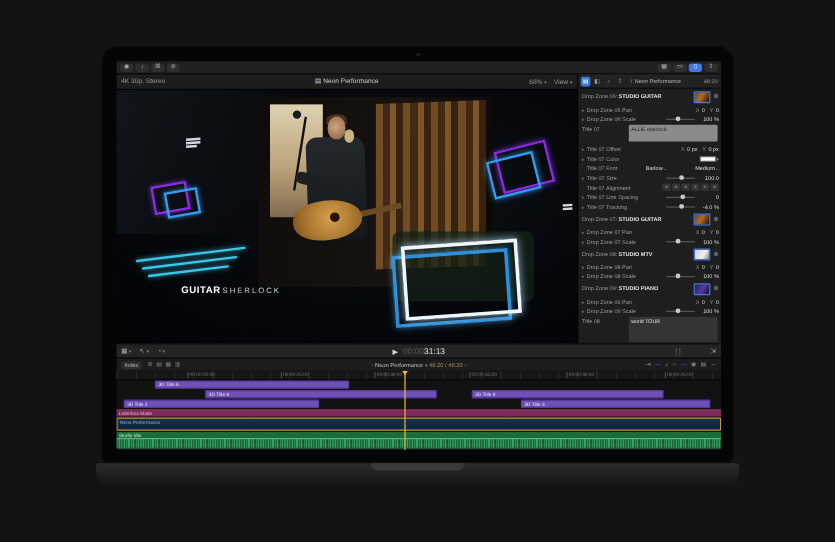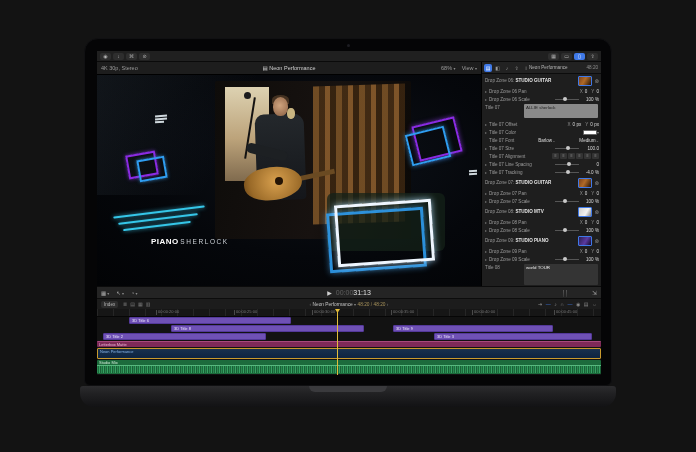--- a/index.html
+++ b/index.html
@@ -174,21 +174,21 @@
             <div class="vel neon n-big-white"></div>
             <div class="vel cline" style="left:16px;top:136px;width:92px;"></div>
             <div class="vel cline" style="left:21px;top:143px;width:80px;"></div>
             <div class="vel cline" style="left:26px;top:150px;width:68px;"></div>
             <div class="vel hline" style="left:58px;top:40px;width:12px;"></div>
             <div class="vel hline" style="left:58px;top:43px;width:12px;"></div>
             <div class="vel hline" style="left:58px;top:46px;width:9px;"></div>
             <div class="vel hline" style="left:372px;top:95px;width:8px;"></div>
             <div class="vel hline" style="left:372px;top:98px;width:8px;"></div>
             <div class="vtitle">
-              <span class="t1">PIANO</span> <span class="t2">SHERLOCK</span>
+              <span class="t1">GUITAR</span> <span class="t2">SHERLOCK</span>
             </div>
           </div>
         </div>
 
         <div class="inspector">
           <div class="ihead">
             <div class="itabs" id="inspTabs">
                 <div class="itab active">▤</div>
                 <div class="itab">◧</div>
                 <div class="itab">♪</div>

